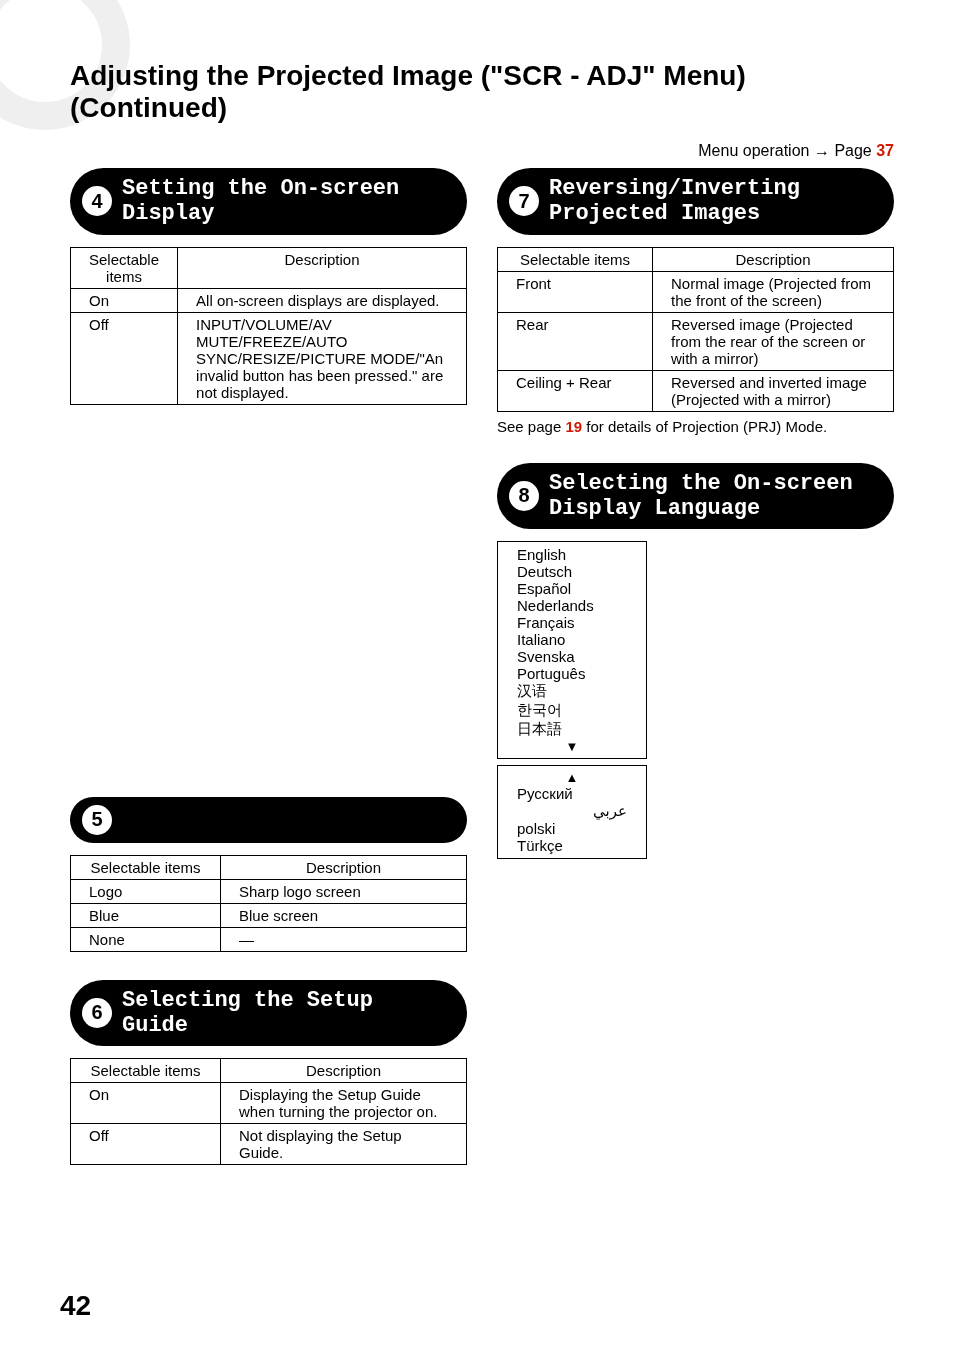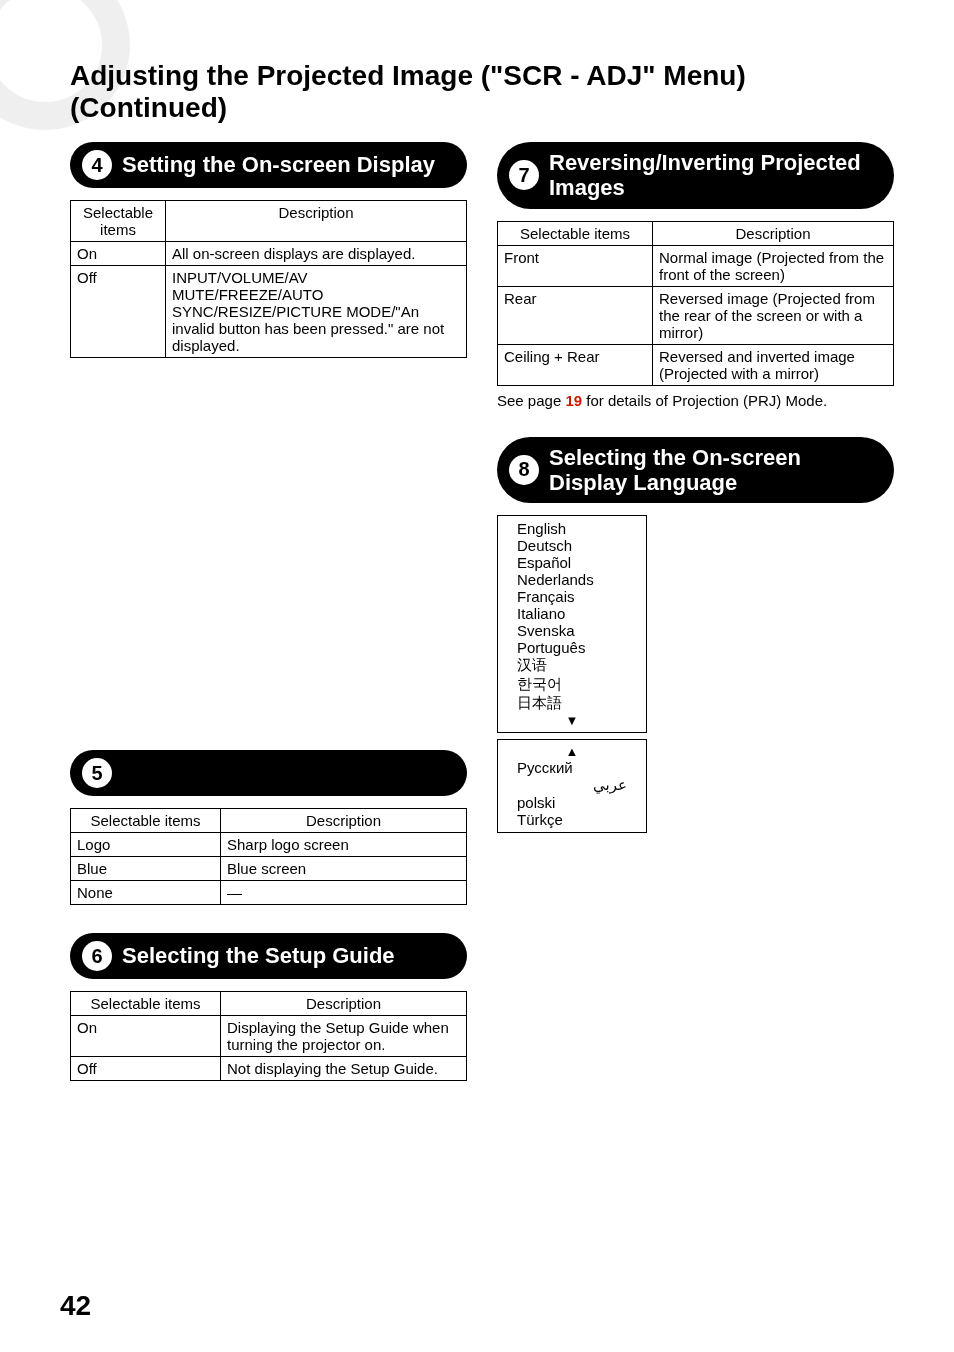--- a/index.html
+++ b/index.html
@@ -24,41 +24,47 @@
   .section-header {
     background: #000; color: #fff; border-radius: 999px;
     padding: 8px 16px 8px 12px; display: flex; align-items: center; gap: 10px;
     margin-bottom: 12px;
   }
   .section-header .circ {
     width: 30px; height: 30px; border-radius: 50%; background: #fff; color: #000;
     display: flex; align-items: center; justify-content: center; font-size: 20px; font-weight: bold;
     flex: 0 0 30px;
   }
-  .section-header .title { font-size: 22px; font-weight: bold; line-height: 1.15; }
+  .section-header .title { font-size: 22px; font-weight: bold; line-height: 1.15; font-family: Liberation Mono, monospace; }
   .section { margin-bottom: 28px; }
   table.data { border-collapse: collapse; width: 100%; font-size: 15px; }
-  table.data th, table.data td { border: 1px solid #000; padding: 3px 6px; vertical-align: top; text-align: left; font-weight: normal; }
+  table.data th, table.data td { border: 1px solid #000; padding: 3px 18px; vertical-align: top; text-align: left; font-weight: normal; }
   table.data th { text-align: center; }
   .note { font-size: 15px; margin-top: 6px; }
   .note .pg { color: #d01800; font-weight: bold; }
   .bodytext { font-size: 16px; margin-bottom: 10px; line-height: 1.35; }
   .lang-box { border: 1px solid #000; width: 150px; font-size: 15px; padding: 4px 19px; margin-bottom: 6px; }
   .lang-box .tri { text-align: center; font-size: 13px; }
   .page-num { position: absolute; bottom: 30px; left: 60px; font-size: 28px; font-weight: bold; }
   .spacer-364 { height: 364px; }
 </style>
 </head>
 <body>
 
 <div class="page">
   <div class="corner-arc"></div>
 
   <h1 class="main-title">Adjusting the Projected Image ("SCR - ADJ" Menu) (Continued)</h1>
 
+  <div class="menu-op">
+    <span>Menu operation</span>
+    <span class="arrow">→</span>
+    <span>Page</span>
+    <span class="pg">37</span>
+  </div>
 
   <div class="columns">
 
     <div class="col">
 
       <div class="section">
         <div class="section-header">
           <div class="circ">4</div>
           <div class="title">Setting the On-screen Display</div>
         </div>

